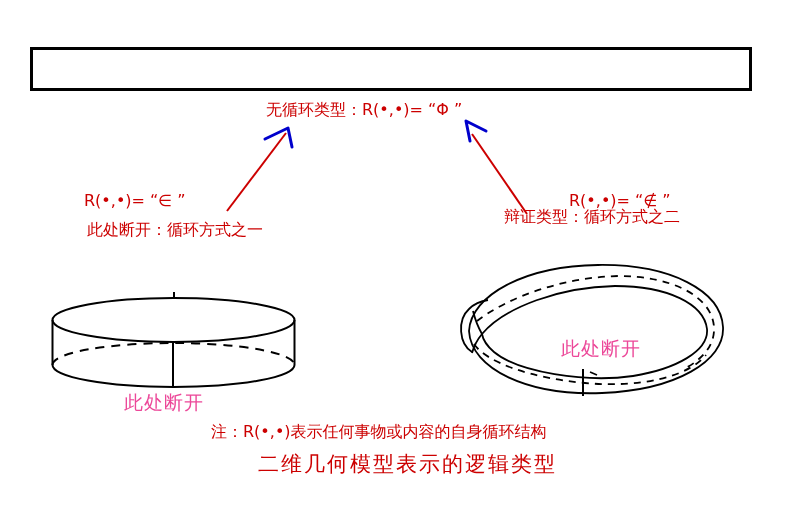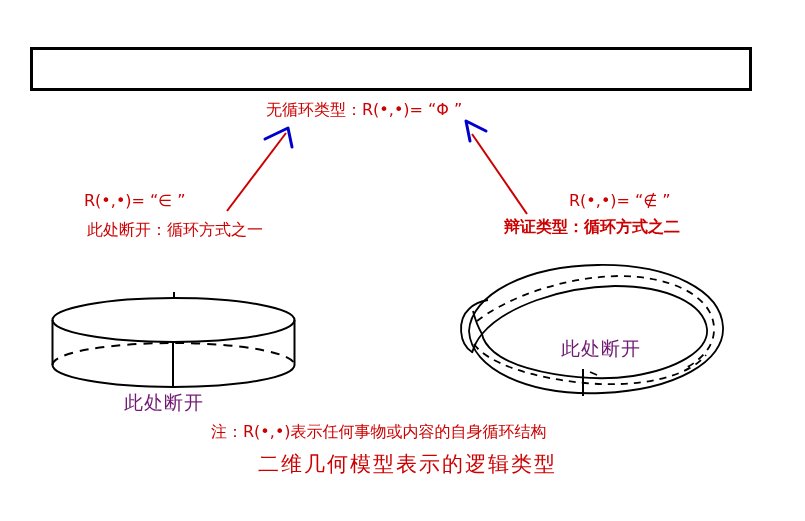--- a/index.html
+++ b/index.html
@@ -2,21 +2,21 @@
 <html><head>
 <meta charset="utf-8">
 <style>
   html,body{margin:0;padding:0;background:#ffffff;}
   .canvas{
     position:relative;width:805px;height:521px;background:#ffffff;
     font-family:"DejaVu Sans","Liberation Sans",sans-serif;overflow:hidden;border-radius:19px;
   }
   .abs{position:absolute;white-space:nowrap;line-height:1.15;}
   .red{color:#cc0000;}
-  .blue{color:#701a75;}
+  .blue{color:#ec4899;}
   .hdr-box{
     position:absolute;left:30px;top:47px;width:716px;height:38px;
     border:3px solid #000000;background:#ffffff;
   }
   .lineart{position:absolute;left:0;top:0;}
   .t16{font-size:16px;}
   .t19{font-size:19px;letter-spacing:1px;}
   .title{font-size:21px;letter-spacing:2px;}
 </style>
 </head>
@@ -64,21 +64,21 @@
       <line x1="590" y1="372" x2="597" y2="375" stroke-width="1.5"></line>
     </g>
   </svg>
 
   <div class="abs red t16" style="left:266px;top:101px;">无循环类型：R(•,•)= “Φ ”</div>
 
   <div class="abs red t16" style="left:84px;top:192px;">R(•,•)= “∈ ”</div>
   <div class="abs red t16" style="left:87px;top:221px;">此处断开：循环方式之一</div>
 
   <div class="abs red t16" style="left:569px;top:192px;">R(•,•)= “∉ ”</div>
-  <div class="abs red t16" style="left:504px;top:218px;font-weight:bold;">辩证类型：循环方式之二</div>
+  <div class="abs red t16" style="left:504px;top:208px;">辩证类型：循环方式之二</div>
 
   <div class="abs blue t19" style="left:124px;top:392px;">此处断开</div>
   <div class="abs blue t19" style="left:561px;top:338px;">此处断开</div>
 
   <div class="abs red t16" style="left:211px;top:423px;">注：R(•,•)表示任何事物或内容的自身循环结构</div>
   <div class="abs red title" style="left:258px;top:452px;">二维几何模型表示的逻辑类型</div>
 
 </div>
 
 </body></html>

